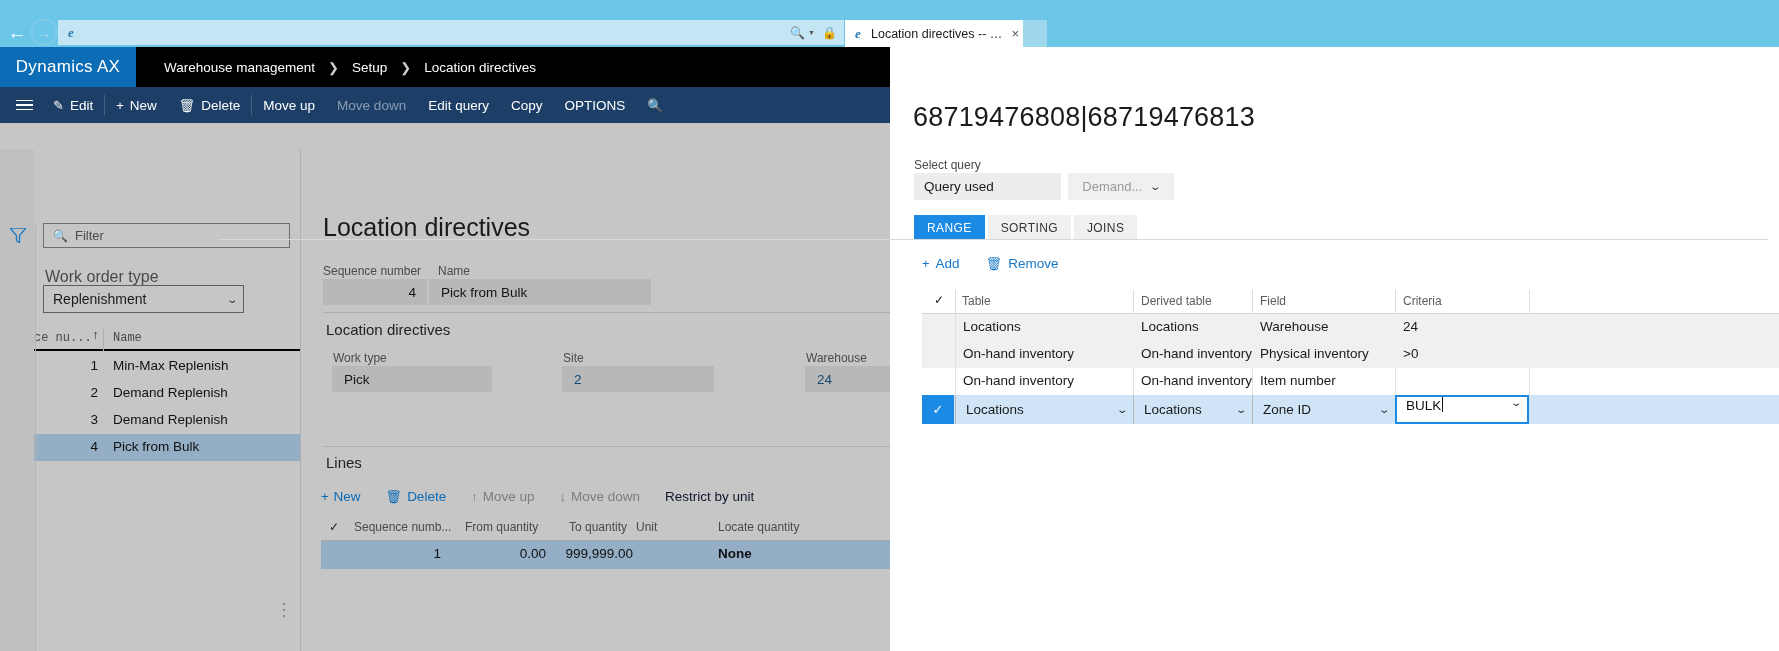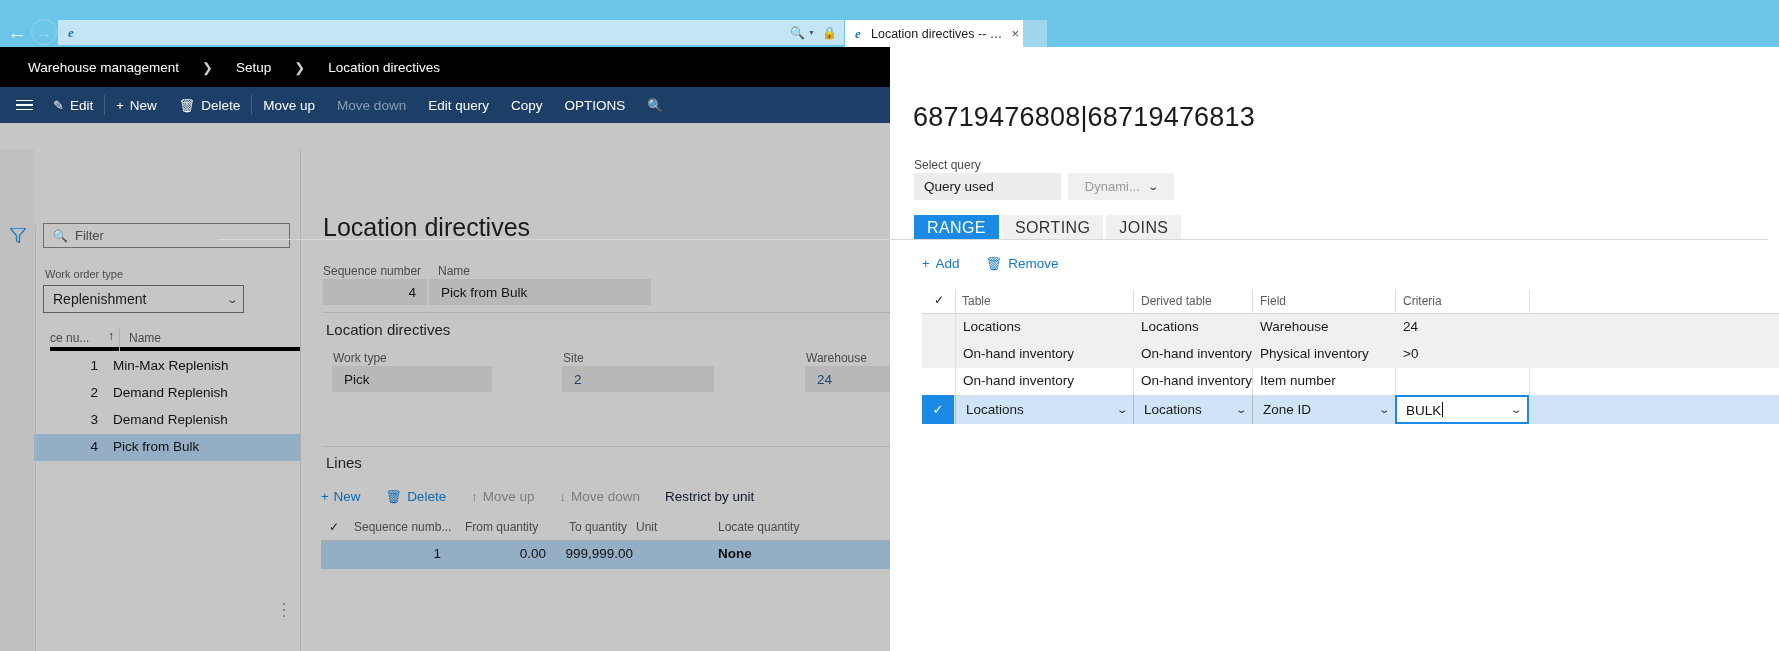--- a/index.html
+++ b/index.html
@@ -70,21 +70,21 @@
   .ax-navbar {
     position: absolute; top: 0; left: 0; width: 890px; height: 40px;
     background: #000000; display: flex; align-items: center;
   }
   .ax-logo {
     width: 136px; height: 40px; background: #0c6cb5; color: #ffffff;
     display: flex; align-items: center; justify-content: center;
     font-size: 17px; font-weight: 300; letter-spacing: 0.3px;
   }
   .breadcrumb {
-    display: flex; align-items: center; gap: 23px; padding-left: 28px;
+    display: flex; align-items: center; gap: 13px; padding-left: 28px;
     font-size: 13.5px; color: #ffffff;
   }
   .breadcrumb .sep { color: #cfcfcf; font-size: 13px; }
 
   
   .ax-cmdbar {
     position: absolute; top: 40px; left: 0; width: 890px; height: 36px;
     background: #1d3e66; display: flex; align-items: center;
     font-size: 13.5px; color: #ffffff;
   }
@@ -119,35 +119,35 @@
     background: #c6c6c6;
   }
   .filter-box {
     position: absolute; top: 74px; left: 9px; width: 247px; height: 25px;
     background: #c6c6c6; border: 1px solid #6e6e6e;
     display: flex; align-items: center; padding-left: 9px;
     font-size: 13px; color: #4c4c4c;
   }
   .filter-box .mag { margin-right: 7px; font-size: 12px; color: #555; }
   .fld-label {
-    font-size: 11px; color: #4a4a4a;
+    font-size: 16px; color: #4a4a4a;
   }
   .wot-label { position: absolute; top: 119px; left: 11px; }
   .wot-select {
     position: absolute; top: 136px; left: 9px; width: 201px; height: 28px;
     background: #c6c6c6; border: 1px solid #5f5f5f;
     display: flex; align-items: center; justify-content: space-between;
     padding: 0 7px 0 9px; font-size: 14px; color: #1a1a1a;
   }
   .chev { font-size: 10px; color: #333; transform: scaleX(1.5); }
 
   .lp-grid-head {
-    position: absolute; top: 178px; left: 16px; width: 266px; height: 24px;
-    border-bottom: 4px solid #000000;
-    font-size: 12px; color: #4a4a4a;
+    position: absolute; top: 178px; left: 0px; width: 266px; height: 24px;
+    border-bottom: 2px solid #000000;
+    font-size: 12px; color: #4a4a4a; font-family: Liberation Mono, monospace;
   }
   .lp-grid-head .c-seq { position: absolute; left: 0px; top: 4px; }
   .lp-grid-head .c-arrow { position: absolute; left: 58px; top: 2px; font-size: 12px; color: #222; }
   .lp-grid-head .c-name { position: absolute; left: 79px; top: 4px; }
   .lp-colsep { position: absolute; left: 69px; top: 0; width: 1px; height: 24px; background: #b0b0b0; }
 
   .lp-row {
     position: absolute; left: 0px; width: 266px; height: 27px;
     font-size: 13.5px; color: #111;
   }
@@ -215,21 +215,21 @@
     background: #ededed; display: flex; align-items: center; padding-left: 10px;
     font-size: 13.5px; color: #1a1a1a;
   }
   .rp-modify {
     position: absolute; top: 126px; left: 178px; width: 106px; height: 27px;
     background: #f0f0f0; display: flex; align-items: center; justify-content: center;
     gap: 9px; font-size: 13px; color: #9a9a9a;
   }
   .rp-tabs {
     position: absolute; top: 168px; left: 24px; display: flex; align-items: stretch;
-    height: 25px; font-size: 16px;
+    height: 25px; font-size: 12px;
   }
   .rp-tab {
     display: flex; align-items: center; justify-content: center;
     padding: 0 13px; background: #f0f0f0; color: #333; margin-right: 3px;
     letter-spacing: 0.4px;
   }
   .rp-tab.active { background: #1a8ae5; color: #ffffff; }
   .rp-tabline {
     position: absolute; top: 192px; left: 218px; width: 1550px; height: 1px;
     background: #d8d8d8;
@@ -263,21 +263,21 @@
     justify-content: space-between; padding: 0 7px 0 10px;
     border-left: 1px solid #b9b9b9;
   }
   .qrow.active .cbx {
     position: absolute; left: 0px; top: 0px; width: 32px; height: 29px;
     background: #1a8ae5; color: #ffffff; display: flex; align-items: center;
     justify-content: center; font-size: 13px;
   }
   .crit-input {
     position: absolute; top: 0px; height: 29px; border: 2px solid #1a8ae5;
-    background: #ffffff; display: flex; align-items: center;
+    background: #ffffff; display: flex; align-items: flex-start;
     justify-content: space-between; padding: 0 7px 0 9px; font-size: 13.5px; color: #111;
   }
   .caret {
     display: inline-block; width: 1px; height: 15px; background: #111;
     margin-left: 1px; vertical-align: -2px;
   }
 </style>
 </head>
 <body>
 
@@ -302,20 +302,21 @@
       <span class="tab-icon">e</span>
       <span class="tab-title">Location directives -- Dynami...</span>
       <span class="tab-close">×</span>
     </div>
     <div class="tab-newarea"></div>
   </div>
 
   <div class="app-body">
 
     <div class="ax-navbar">
+      <div class="ax-logo">Dynamics AX</div>
       <div class="breadcrumb">
         <span>Warehouse management</span>
         <span class="sep">❯</span>
         <span>Setup</span>
         <span class="sep">❯</span>
         <span>Location directives</span>
       </div>
     </div>
 
     <div class="ax-cmdbar">
@@ -464,21 +465,21 @@
           <i></i>
         </div>
     </div>
 
     <div class="right-panel">
       <div class="rp-title">68719476808|68719476813</div>
 
       <div class="rp-sublabel">Select query</div>
       <div class="rp-query-box">Query used</div>
       <div class="rp-modify">
-        <span>Dynami...</span>
+        <span>Demand...</span>
         <span class="chev">⌄</span>
       </div>
 
       <div class="rp-tabs">
         <div class="rp-tab active">RANGE</div>
         <div class="rp-tab">SORTING</div>
         <div class="rp-tab">JOINS</div>
       </div>
 
       <div class="rp-toolbar">

